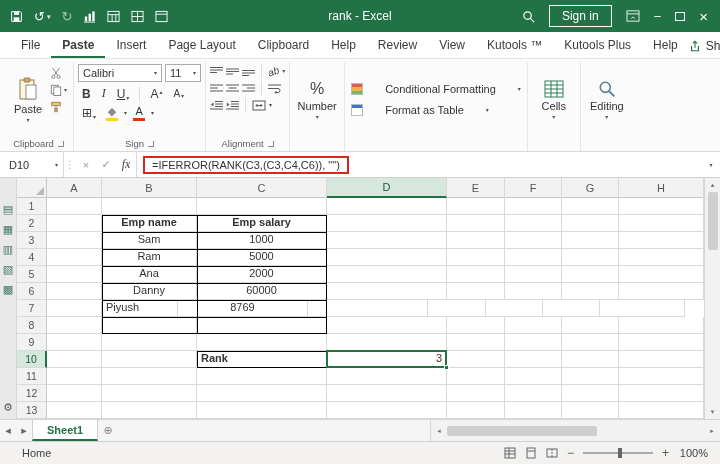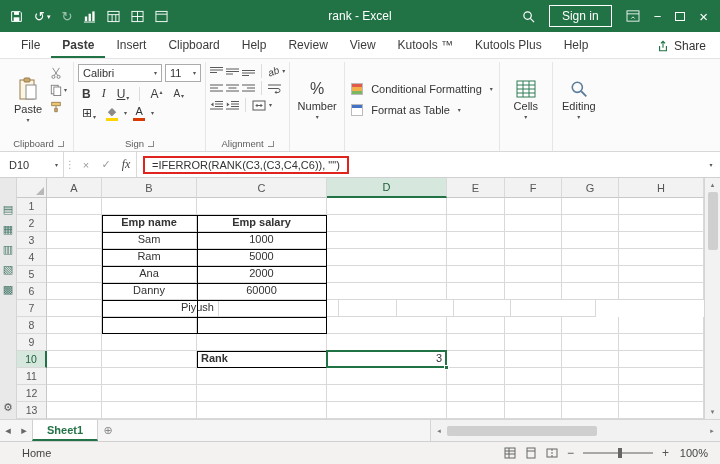--- a/index.html
+++ b/index.html
@@ -68,21 +68,21 @@
   .cbar.yellow{background:#ffd400;}
   
   .ali{cursor:pointer;display:inline-block;}
   .orient{font-style:italic;font-size:10px;transform:rotate(-20deg);cursor:pointer;color:#444;}
   
   .numbtn{display:flex;flex-direction:column;align-items:center;justify-content:center;gap:2px;
     width:46px;cursor:pointer;}
   .pct{font-size:16px;color:#444;}
   
   .styles-col{display:flex;flex-direction:column;justify-content:center;gap:2px;}
-  .style-row{display:flex;align-items:center;gap:8px;height:19px;cursor:pointer;padding:0 2px;}
+  .style-row{display:flex;align-items:center;gap:22px;height:19px;cursor:pointer;padding:0 2px;}
   .sic{width:12px;height:12px;display:inline-block;border:1px solid #bbb;}
   .sic0{background:linear-gradient(180deg,#e05a4e 33%,#f3b04a 33% 66%,#7bb661 66%);}
   .sic1{background:linear-gradient(180deg,#4472c4 30%,#fff 30%),#fff;}
   .sic2{background:conic-gradient(#ffd34d 25%,#7bb661 25% 50%,#4472c4 50% 75%,#e05a4e 75%);}
   .slbl{white-space:nowrap;}
   
   .bigbtn{display:flex;flex-direction:column;align-items:center;justify-content:center;gap:2px;
     width:44px;cursor:pointer;}
 
   
@@ -225,20 +225,21 @@
         </span>
       <span class="tb-ic" style="font-size:15px;">×</span>
     </div>
   </div>
 
   <div class="tabrow">
     <div class="rtabs">
         <span class="rtab">File</span>
         <span class="rtab active">Paste</span>
         <span class="rtab">Insert</span>
+        <span class="rtab">Page Layout</span>
         <span class="rtab">Clipboard</span>
         <span class="rtab">Help</span>
         <span class="rtab">Review</span>
         <span class="rtab">View</span>
         <span class="rtab">Kutools ™</span>
         <span class="rtab">Kutools Plus</span>
         <span class="rtab">Help</span>
       </div>
     <div class="sharebtn">
       <span>
@@ -585,21 +586,22 @@
             <div class="cell" style="width: 130px; text-align: center;">60000</div>
             <div class="cell" style="width: 120px;"></div>
             <div class="cell" style="width: 58px;"></div>
             <div class="cell" style="width: 57px;"></div>
             <div class="cell" style="width: 57px;"></div>
             <div class="cell" style="width: 85px;"></div>
           </div>
           <div class="grow">
             <div class="rh">7</div>
             <div class="cell" style="width: 55px;"></div>
-            <div class="cell" style="width: 117px; text-align: right;">Piyush</div>
+            <div class="cell" style="width: 76px; text-align: left;">Piyush</div>
+            <div class="cell" style="width: 130px; text-align: center;">8769</div>
             <div class="cell" style="width: 120px;"></div>
             <div class="cell" style="width: 58px;"></div>
             <div class="cell" style="width: 57px;"></div>
             <div class="cell" style="width: 57px;"></div>
             <div class="cell" style="width: 85px;"></div>
           </div>
           <div class="grow">
             <div class="rh">8</div>
             <div class="cell" style="width: 55px;"></div>
             <div class="cell" style="width: 95px;"></div>

